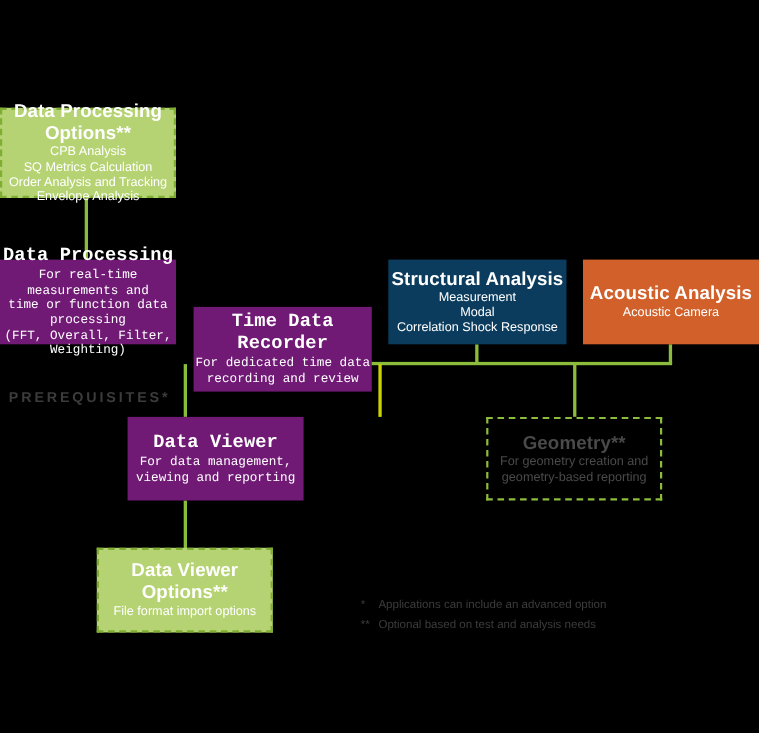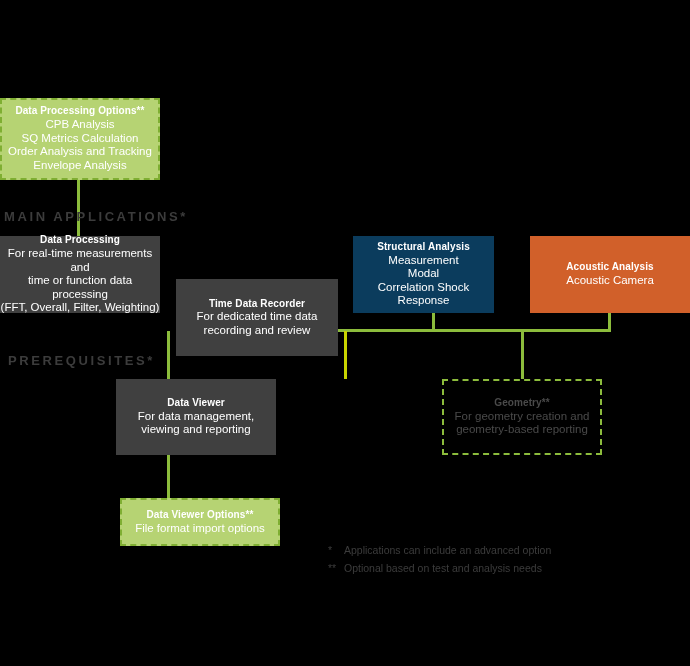--- a/index.html
+++ b/index.html
@@ -36,30 +36,30 @@
     display: flex;
     flex-direction: column;
     align-items: center;
     justify-content: center;
     text-align: center;
     color: #ffffff;
     line-height: 1.18;
   }
   .box .title {
     font-weight: bold;
-    font-size: 10px;
+    font-size: 17px;
     letter-spacing: 0.1px;
     margin-bottom: 1px;
   }
   .box .line {
     font-size: 11.5px;
     font-weight: normal;
   }
 
-  .box-green       { background: #404040; }
+  .box-green       { background: #701a75; font-family: Liberation Mono, monospace; }
   .box-lightgreen  { background: #b6d373; border: 2px dashed #7fae32; }
   .box-navy        { background: #0b3c5d; }
   .box-orange      { background: #d1602a; }
   .box-dashed {
     background: #000000;
     border: 2px dashed #8cbc3c;
     color: #4a4a4a;
   }
   .box-dashed .title { color: #4a4a4a; }
   .box-dashed .line  { color: #4a4a4a; }
@@ -111,36 +111,35 @@
   <div class="conn" style="left:167px; top:455px; width:3px; height:44px;"></div>
 
   <div class="box box-lightgreen" style="left:0px; top:98px; width:160px; height:82px;">
     <div class="title">Data Processing Options**</div>
     <div class="line">CPB Analysis</div>
     <div class="line">SQ Metrics Calculation</div>
     <div class="line">Order Analysis and Tracking</div>
     <div class="line">Envelope Analysis</div>
   </div>
 
-  <div class="section-label" style="left:4px; top:209px;">MAIN APPLICATIONS*</div>
 
   <div class="box box-green" style="left:0px; top:236px; width:160px; height:77px;">
     <div class="title">Data Processing</div>
     <div class="line">For real-time measurements and</div>
     <div class="line">time or function data processing</div>
     <div class="line">(FFT, Overall, Filter, Weighting)</div>
   </div>
 
   <div class="box box-green" style="left:176px; top:236px; width:162px; height:77px;margin-top:43px;">
     <div class="title">Time Data Recorder</div>
     <div class="line">For dedicated time data</div>
     <div class="line">recording and review</div>
   </div>
 
-  <div class="box box-navy" style="left:353px; top:236px; width:141px; height:77px;">
+  <div class="box box-navy" style="left:353px; top:236px; width:162px; height:77px;">
     <div class="title">Structural Analysis</div>
     <div class="line">Measurement</div>
     <div class="line">Modal</div>
     <div class="line">Correlation Shock Response</div>
   </div>
 
   <div class="box box-orange" style="left:530px; top:236px; width:160px; height:77px;">
     <div class="title">Acoustic Analysis</div>
     <div class="line">Acoustic Camera</div>
   </div>
@@ -153,21 +152,21 @@
     <div class="line">viewing and reporting</div>
   </div>
 
 
   <div class="box box-dashed" style="left:442px; top:379px; width:160px; height:76px;">
     <div class="title">Geometry**</div>
     <div class="line">For geometry creation and</div>
     <div class="line">geometry-based reporting</div>
   </div>
 
-  <div class="box box-lightgreen" style="left:88px; top:498px; width:160px; height:48px;margin-left:32px;">
+  <div class="box box-lightgreen" style="left:88px; top:498px; width:160px; height:77px;">
     <div class="title">Data Viewer Options**</div>
     <div class="line">File format import options</div>
   </div>
 
   <div class="footnotes" style="left:328px; top:541px;">
     <span class="fn-row">
       <span class="fn-mark">*</span><span>Applications can include an advanced option</span>
     </span>
     <span class="fn-row">
       <span class="fn-mark">**</span><span>Optional based on test and analysis needs</span>

